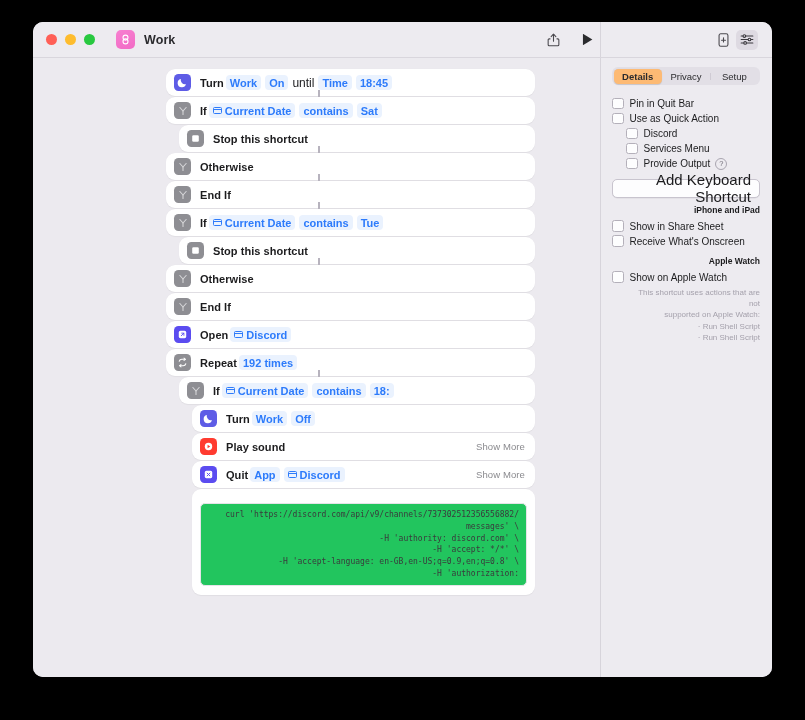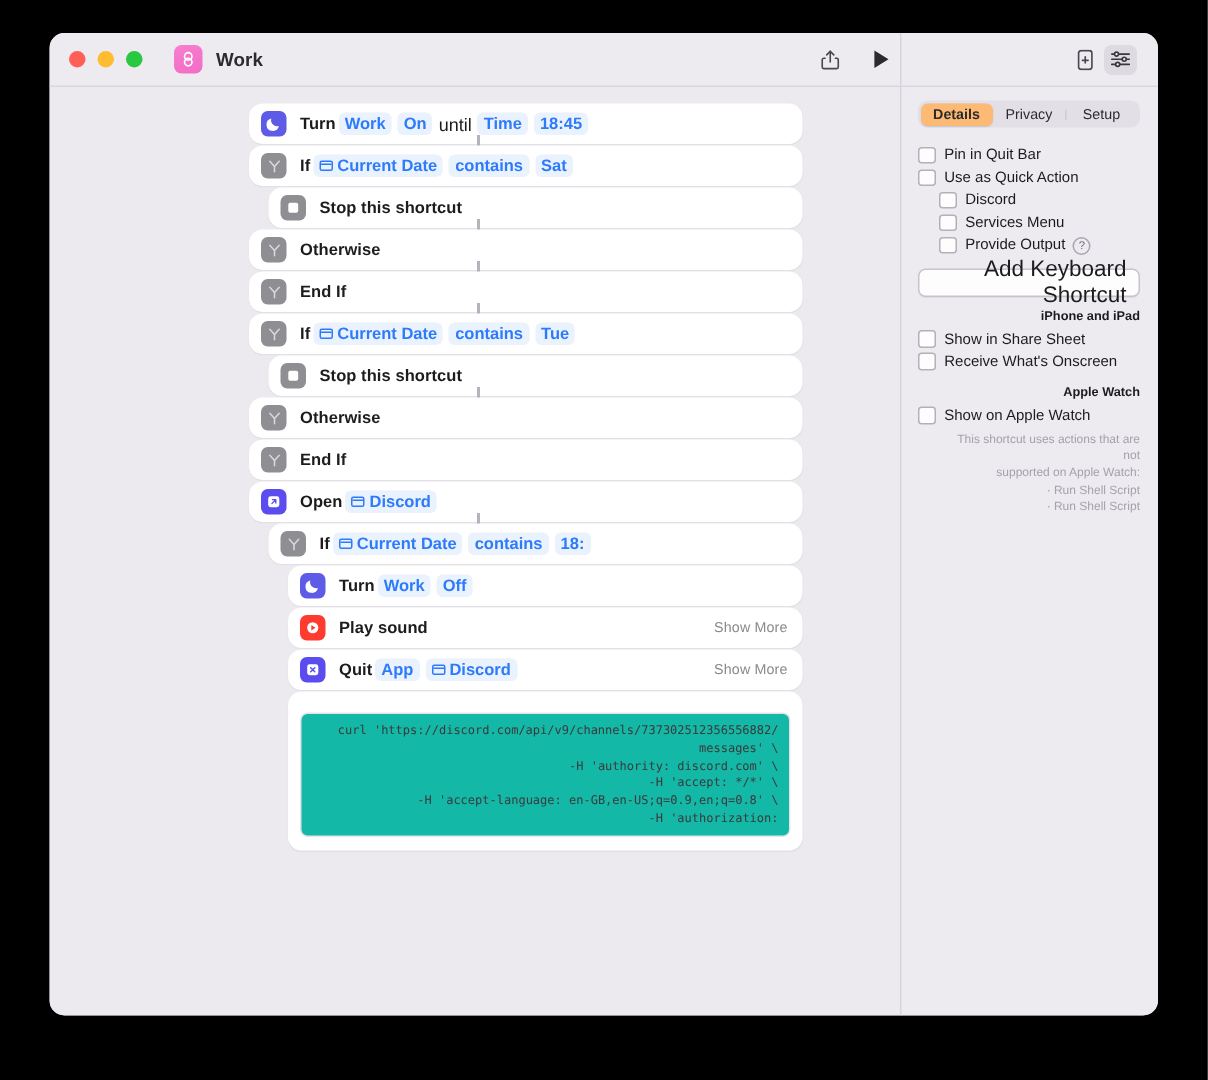--- a/index.html
+++ b/index.html
@@ -194,21 +194,21 @@
     border-radius: 9px;
     margin-left: 159px;
     margin-right: 65px;
     padding: 7px 8px 9px 8px;
     box-sizing: border-box;
     box-shadow: 0 0.5px 1px rgba(0,0,0,0.05);
   }
   .shellhead { display: flex; align-items: center; }
   .shellcode {
     margin-top: 7px;
-    background: #14b8a6;
+    background: #22c55e;
     border: 0.5px solid #E6E4E9;
     border-radius: 5px;
     padding: 5px 7px;
     font-family: "DejaVu Sans Mono", monospace;
     font-size: 8px;
     line-height: 1.48;
     color: #3A3A3C;
     white-space: pre;
     overflow: hidden;
   }
@@ -488,20 +488,34 @@
               </svg>
             </div>
             <span class="ctext">Open</span>
             <span class="tok">
               <span class="varglyph"></span>
               <span>Discord</span>
             </span>
           </div>
         </div>
         <div class="row">
+          <div class="card ind0">
+            <div class="aicon ic-repeat">
+              <svg width="11" height="11" viewBox="0 0 16 16" fill="none" stroke="#fff" stroke-width="1.5" stroke-linecap="round" stroke-linejoin="round">
+                <path d="M3.2 6.2 A4 4 0 0 1 7.2 3.3 H12"></path>
+                <path d="M10.2 1.6 L12.2 3.3 L10.2 5"></path>
+                <path d="M12.8 9.8 A4 4 0 0 1 8.8 12.7 H4"></path>
+                <path d="M5.8 14.4 L3.8 12.7 L5.8 11"></path>
+              </svg>
+            </div>
+            <span class="ctext">Repeat</span>
+            <span class="tok">192 times</span>
+          </div>
+        </div>
+        <div class="row">
           <div class="connector"></div>
           <div class="card ind1">
             <div class="aicon ic-if">
               <svg width="10" height="10" viewBox="0 0 16 16" fill="none" stroke="#D8D8DA" stroke-width="1.7" stroke-linecap="round" stroke-linejoin="round">
                 <path d="M3 2.4 L8 8 L8 13.6"></path>
                 <path d="M13 2.4 L8 8"></path>
               </svg>
             </div>
             <span class="ctext">If</span>
             <span class="tok">

